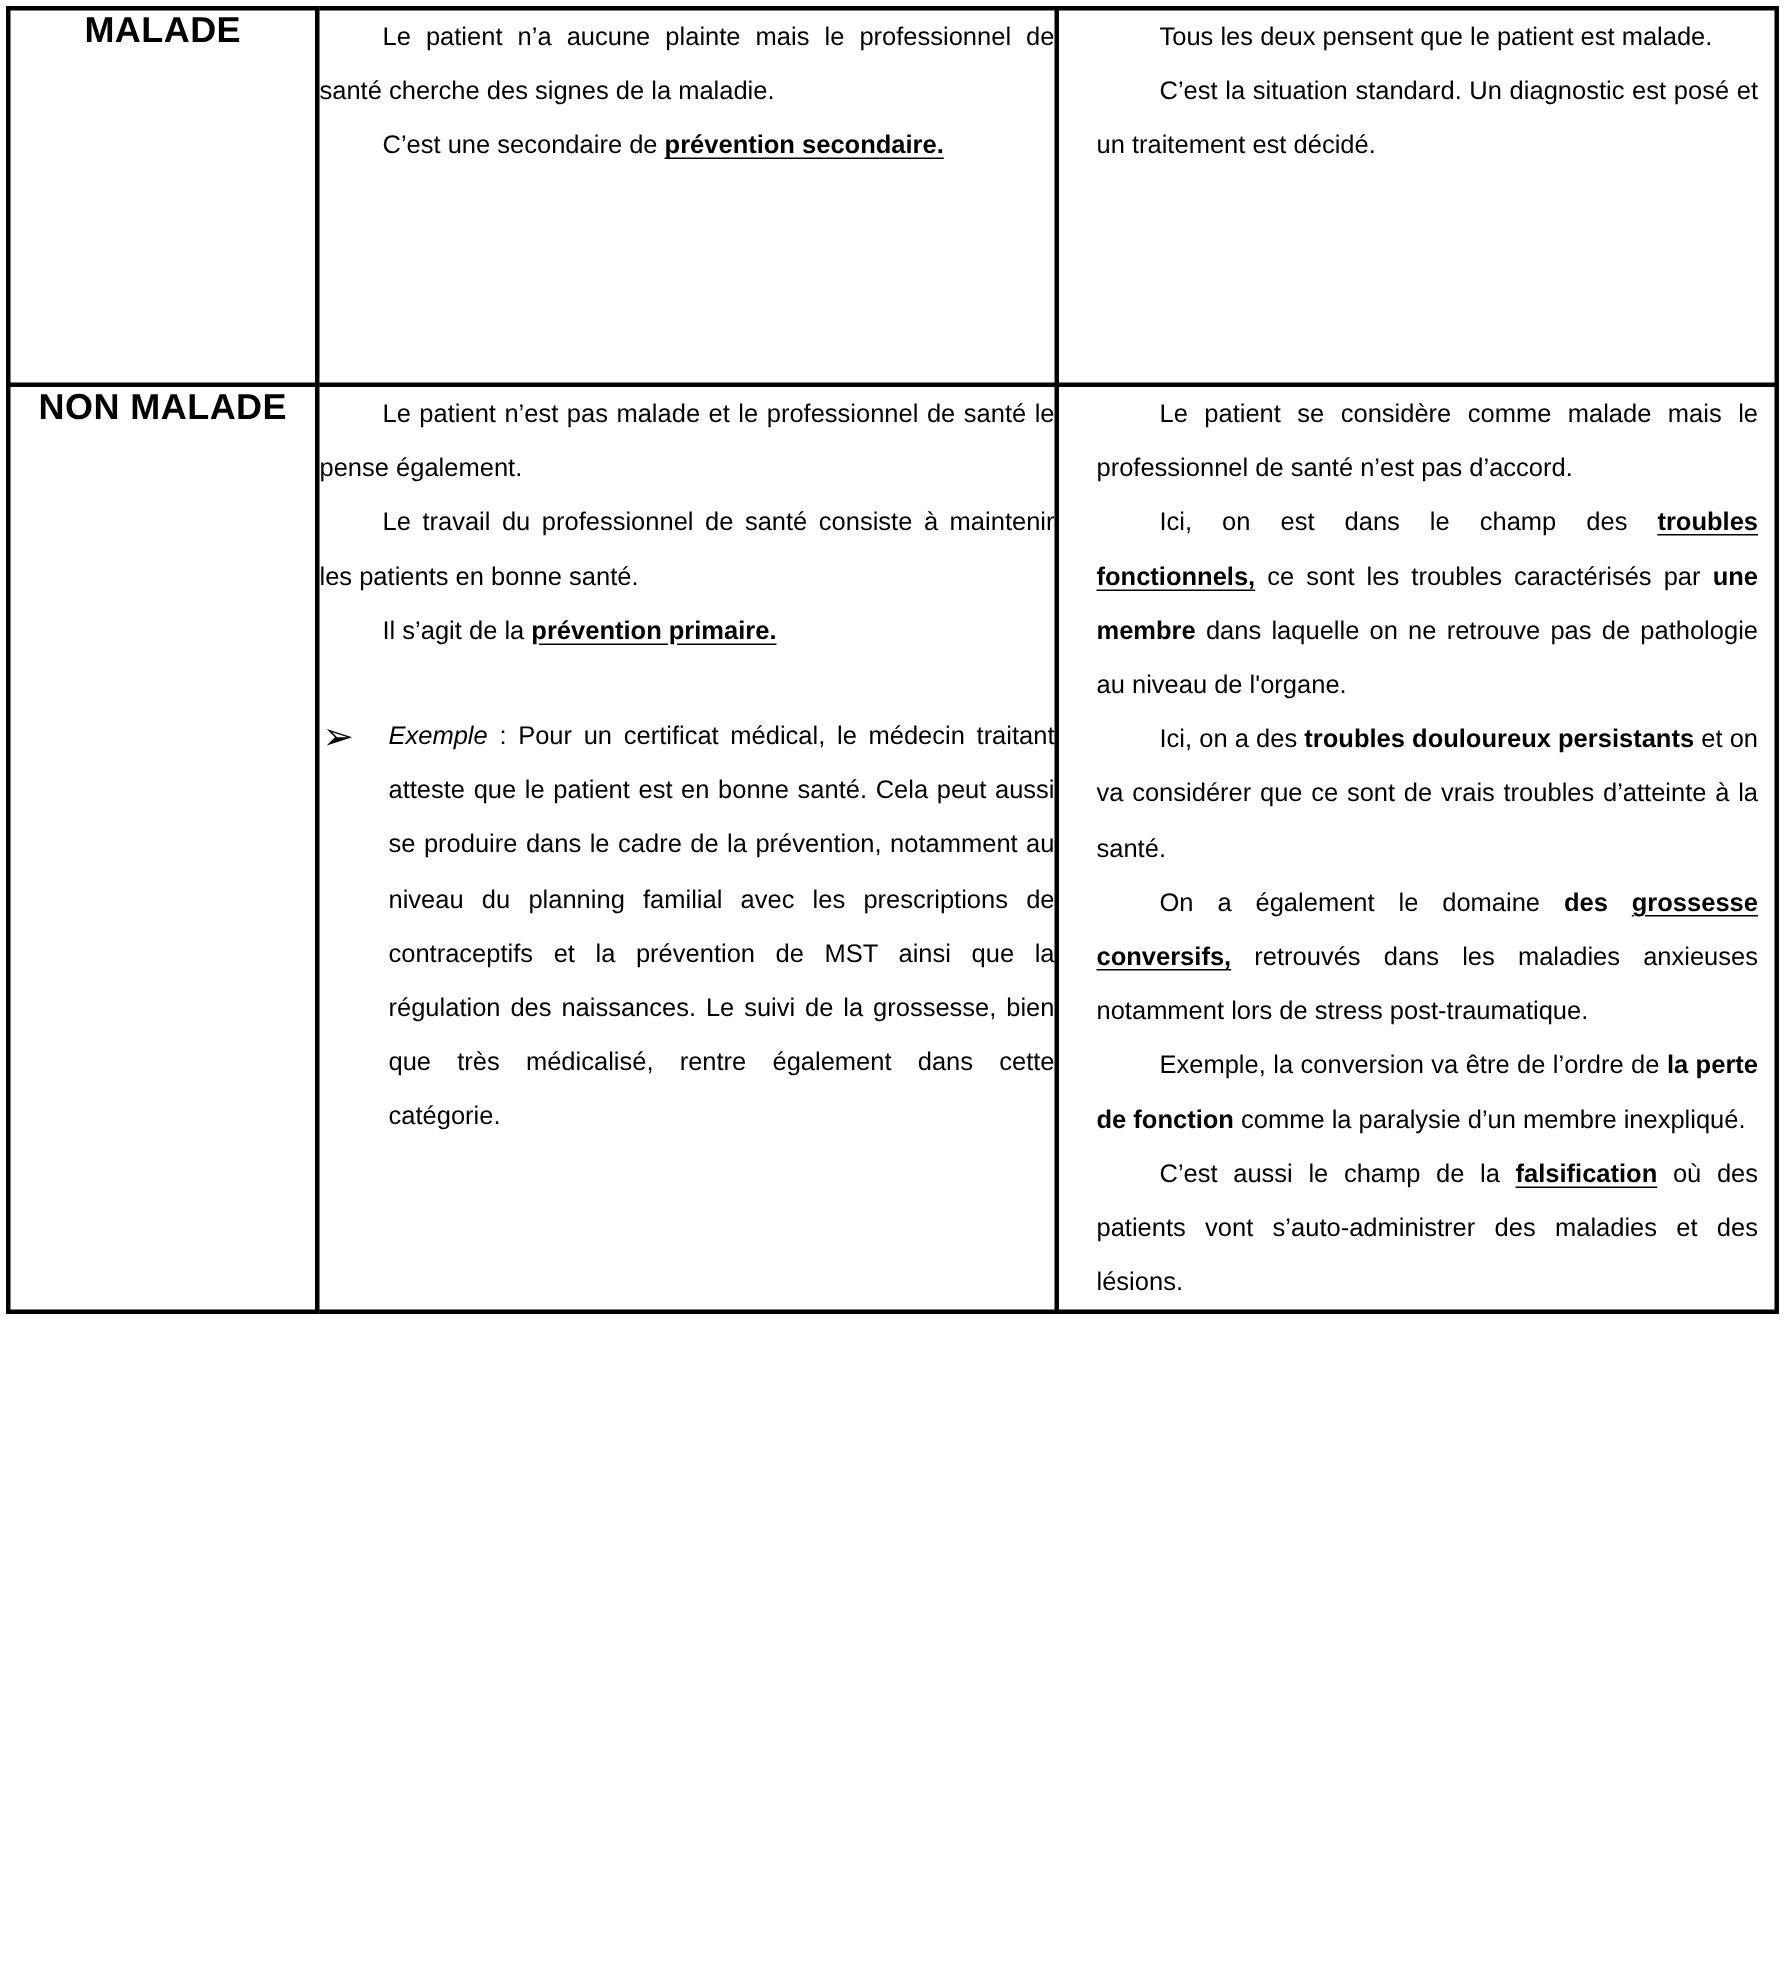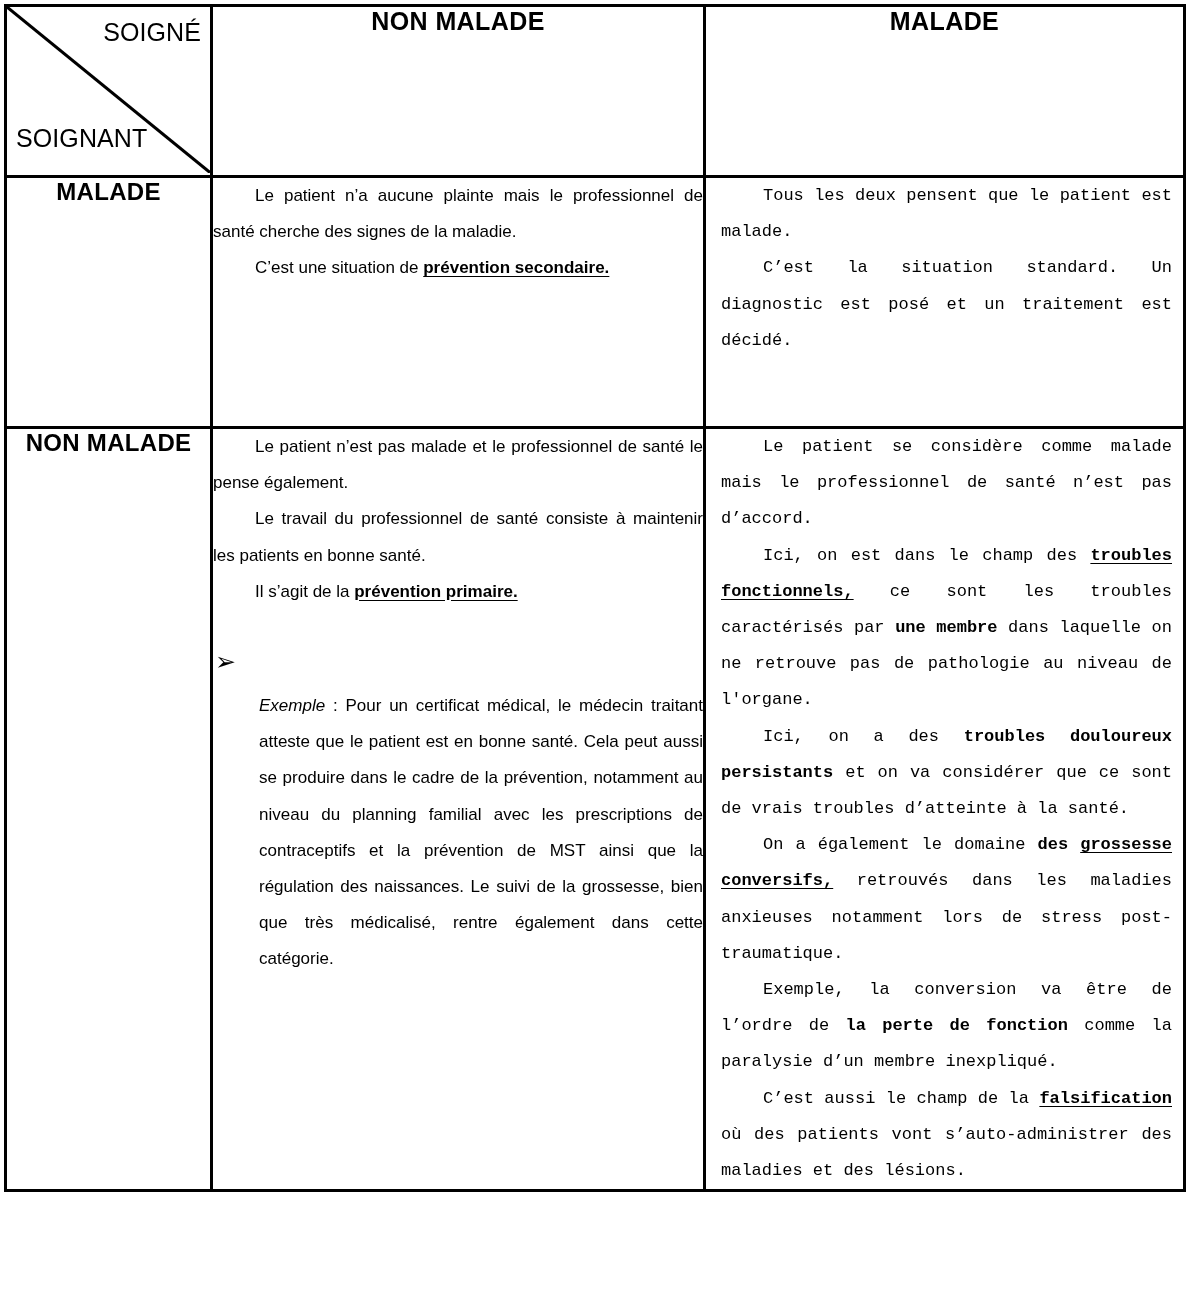--- a/index.html
+++ b/index.html
@@ -96,23 +96,22 @@
     font-weight: bold;
     font-size: 24px;
     letter-spacing: 0.3px;
   }
 
   
   td.body {
     padding: 14px 11px 16px 12px;
   }
   td.body.right-col {
-    padding-left: 15px;
+    padding-left: 25px;
     padding-right: 11px;
-    font-family: Liberation Mono, monospace;
   }
 
   p.para {
     margin: 0;
     font-size: 17px;
     line-height: 36.2px;
     text-align: justify;
     text-justify: inter-word;
     text-indent: 42px;
     hyphens: none;
@@ -129,21 +128,20 @@
     width: 44px;
     font-size: 25px;
     line-height: 36.2px;
     font-family: "DejaVu Sans", sans-serif;
     text-align: left;
     padding-left: 2px;
   }
   .bullet-body {
     flex: 1 1 auto;
     min-width: 0;
-    margin-top: 44px;
   }
   .bullet-body p.para { text-indent: 0; }
 
   .b { font-weight: bold; }
   .bu { font-weight: bold; text-decoration: underline; text-underline-offset: 3px; }
   .it { font-style: italic; }
 
   
   tr.row-malade td { height: 248px; }
 </style>
@@ -153,49 +151,32 @@
 <div class="page">
 
   <table class="matrix">
     <colgroup>
       <col class="c-label">
       <col class="c-mid">
       <col class="c-right">
     </colgroup>
     <tbody>
 
-      <tr>
-        <td class="corner">
-          <svg class="corner-diag" viewBox="0 0 206 168" preserveAspectRatio="none">
-            <line x1="0" y1="0" x2="206" y2="168" stroke="#000000" stroke-width="3" vector-effect="non-scaling-stroke"></line>
-          </svg>
-          <span class="corner-soigne">SOIGNÉ</span>
-          <span class="corner-soignant">SOIGNANT</span>
-        </td>
-
-        <td class="colhead">
-          <div class="colhead-text">NON MALADE</div>
-        </td>
-
-        <td class="colhead">
-          <div class="colhead-text">MALADE</div>
-        </td>
-      </tr>
 
       <tr class="row-malade">
         <td class="rowlabel">
           <div class="rowlabel-text">MALADE</div>
         </td>
 
         <td class="body">
           <p class="para">
             <span>Le patient n’a aucune plainte mais le professionnel de santé cherche des signes de la maladie.</span>
           </p>
           <p class="para">
-            <span>C’est une situation de </span><span class="bu">prévention secondaire.</span>
+            <span>C’est une secondaire de </span><span class="bu">prévention secondaire.</span>
           </p>
         </td>
 
         <td class="body right-col">
           <p class="para">
             <span>Tous les deux pensent que le patient est malade.</span>
           </p>
           <p class="para">
             <span>C’est la situation standard. Un diagnostic est posé et un traitement est décidé.</span>
           </p>

